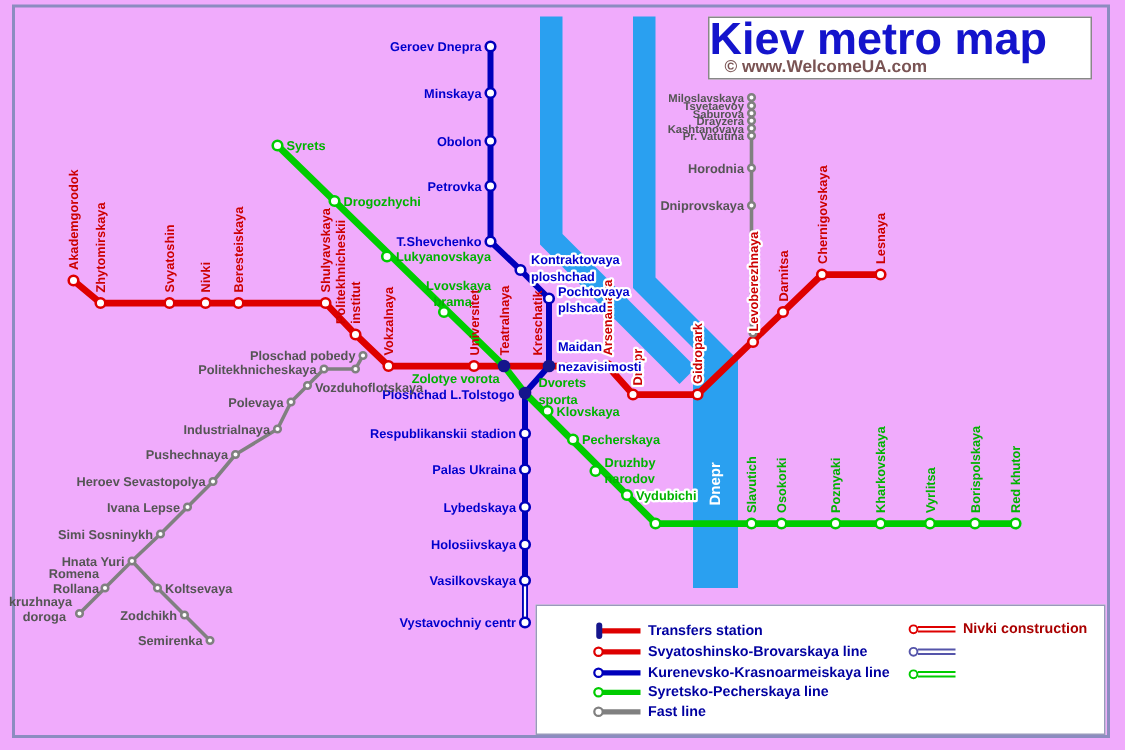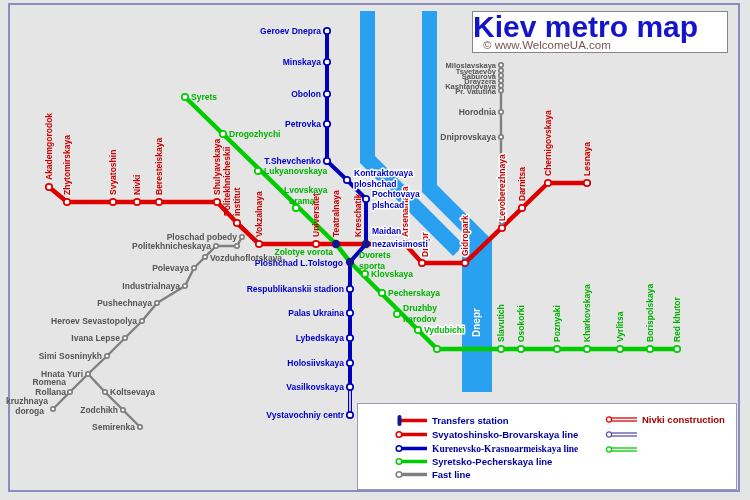--- a/index.html
+++ b/index.html
@@ -1,26 +1,26 @@
 <!DOCTYPE html>
 <html><head>
 <meta charset="utf-8">
 <style>
   html,body{margin:0;padding:0;background:#ffffff;}
-  #stage{position:relative;width:750px;height:500px;background:#e5e5e5;overflow:hidden;
+  #stage{position:relative;width:750px;height:500px;background:#f0abfc;overflow:hidden;
          font-family:"Liberation Sans","DejaVu Sans",sans-serif;}
   #map-border{position:absolute;left:8px;top:3px;width:732px;height:489px;
               border:2px solid #8C8CC0;box-sizing:border-box;}
   #map-svg{position:absolute;left:0;top:0;}
   #map-svg text{font-family:"Liberation Sans","DejaVu Sans",sans-serif;font-weight:bold;}
   #title-box{position:absolute;left:472px;top:11px;width:256px;height:42px;background:#ffffff;
              border:1px solid #888888;box-sizing:border-box;}
   #title-text{position:absolute;left:0;top:-2px;width:100%;
               font-size:30px;font-weight:bold;color:#1414CC;letter-spacing:0px;white-space:nowrap;}
-  #copyright-text{position:absolute;left:10px;bottom:1px;font-size:11.5px;font-weight:normal;color:#7A5454;}
+  #copyright-text{position:absolute;left:10px;bottom:1px;font-size:11.5px;font-weight:bold;color:#7A5454;}
   #legend-box{position:absolute;left:357px;top:403px;width:380px;height:87px;background:#ffffff;
               border:1px solid #9999BB;box-sizing:border-box;}
   .legend-row{position:absolute;height:13px;display:flex;align-items:center;text-align:center;}
   .legend-row svg{display:block;}
   .legend-label{font-size:9.5px;font-weight:bold;white-space:nowrap;margin-left:4px;}
 </style>
 </head>
 <body>
 
 <div id="stage">
@@ -206,21 +206,21 @@
         </svg>
         <span class="legend-label" style="color: rgb(0, 0, 160);">Transfers station</span>
       </div>
       <div class="legend-row" style="left: 36px; top: 24px;">
         <svg width="34" height="13">
           <line x1="8" y1="6.5" x2="33" y2="6.5" stroke="#DE0000" stroke-width="3.5"></line>
           <circle cx="5" cy="6.5" r="2.8" fill="#ffffff" stroke="#DE0000" stroke-width="1.5"></circle>
         </svg>
         <span class="legend-label" style="color: rgb(0, 0, 160);">Svyatoshinsko-Brovarskaya line</span>
       </div>
-      <div class="legend-row" style="left: 36px; top: 38px; font-family: Liberation Serif, serif;">
+      <div class="legend-row" style="left: 36px; top: 38px;">
         <svg width="34" height="13">
           <line x1="8" y1="6.5" x2="33" y2="6.5" stroke="#0000BB" stroke-width="3.5"></line>
           <circle cx="5" cy="6.5" r="2.8" fill="#ffffff" stroke="#0000BB" stroke-width="1.5"></circle>
         </svg>
         <span class="legend-label" style="color: rgb(0, 0, 160);">Kurenevsko-Krasnoarmeiskaya line</span>
       </div>
       <div class="legend-row" style="left: 36px; top: 51px;">
         <svg width="34" height="13">
           <line x1="8" y1="6.5" x2="33" y2="6.5" stroke="#00CC00" stroke-width="3.5"></line>
           <circle cx="5" cy="6.5" r="2.8" fill="#ffffff" stroke="#00CC00" stroke-width="1.5"></circle>

